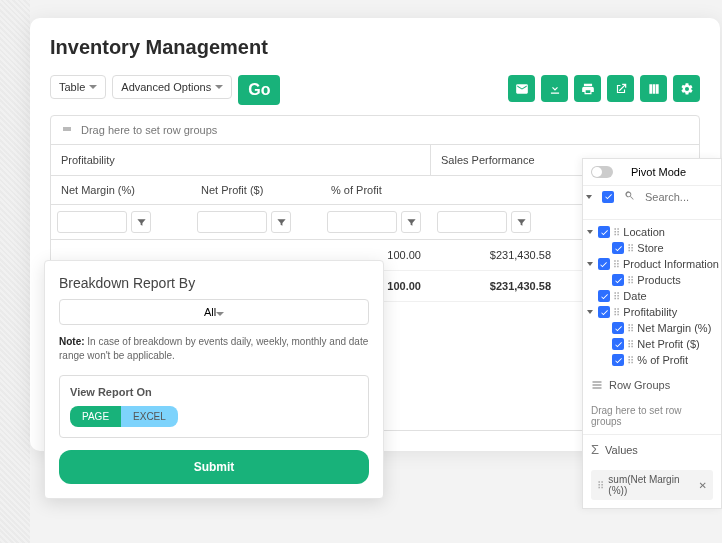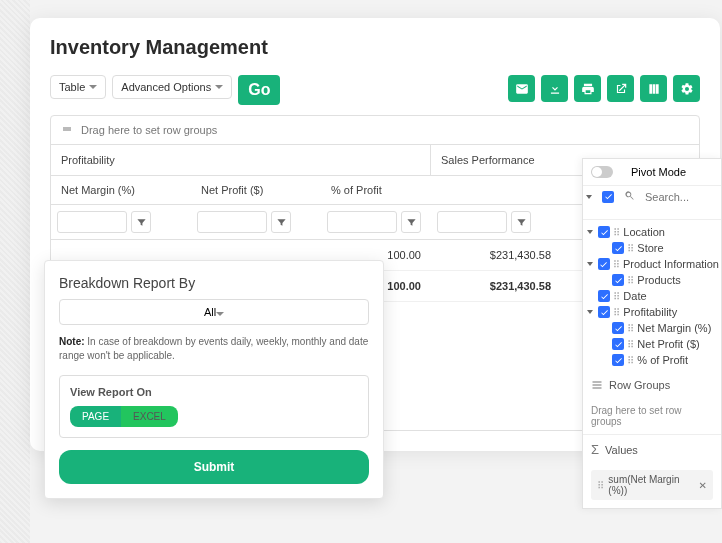--- a/index.html
+++ b/index.html
@@ -39,21 +39,21 @@
 .modal { position: absolute; left: 44px; top: 260px; width: 340px; background: #fff; border: 1px solid #e5e5e5; box-shadow: 0 4px 18px rgba(0,0,0,0.12); border-radius: 4px; padding: 14px; z-index: 5; }
 .modal-label { font-size: 14px; color: #444; margin-bottom: 8px; }
 .modal-select { width: 100%; border: 1px solid #ddd; border-radius: 4px; padding: 6px 8px; font-size: 11px; display: flex; justify-content: center; align-items: center; cursor: pointer; margin-bottom: 10px; }
 .modal-note { font-size: 10px; color: #666; line-height: 1.4; margin-bottom: 12px; }
 .modal-note b { color: #222; }
 .view-box { border: 1px solid #ddd; border-radius: 4px; padding: 10px; margin-bottom: 12px; }
 .view-label { font-size: 11px; font-weight: 600; color: #555; margin-bottom: 8px; }
 .toggle-group { display: inline-flex; border-radius: 8px; overflow: hidden; }
 .toggle-btn { padding: 5px 12px; font-size: 10px; border: none; cursor: pointer; }
 .toggle-btn.active { background: #18b27a; color: #fff; }
-.toggle-btn.inactive { background: #22c55e; color: #555; }
+.toggle-btn.inactive { background: #7dd3fc; color: #555; }
 .submit-btn { width: 100%; background: #18b27a; color: #fff; border: none; border-radius: 12px; padding: 10px; font-size: 12px; font-weight: 600; cursor: pointer; }
 
 .side-panel { position: absolute; right: 0; top: 158px; width: 140px; background: #fff; border: 1px solid #e2e2e2; box-shadow: -2px 0 8px rgba(0,0,0,0.06); font-size: 11px; z-index: 4; }
 .pivot-row { display: flex; align-items: flex-end; gap: 18px; padding: 7px 8px; border-bottom: 1px solid #eee; }
 .switch { width: 22px; height: 12px; background: #ccc; border-radius: 6px; position: relative; cursor: pointer; }
 .switch::after { content: ""; width: 10px; height: 10px; background: #fff; border-radius: 50%; position: absolute; left: 1px; top: 1px; }
 .search-row { display: flex; align-items: center; gap: 10px; padding: 4px 6px 16px 2px; border-bottom: 1px solid #eee; }
 .search-row input { border: none; outline: none; width: 70px; font-size: 11px; }
 .tree { padding: 4px 2px; }
 .tree-item { display: flex; align-items: center; gap: 3px; padding: 2px 0; white-space: nowrap; }

